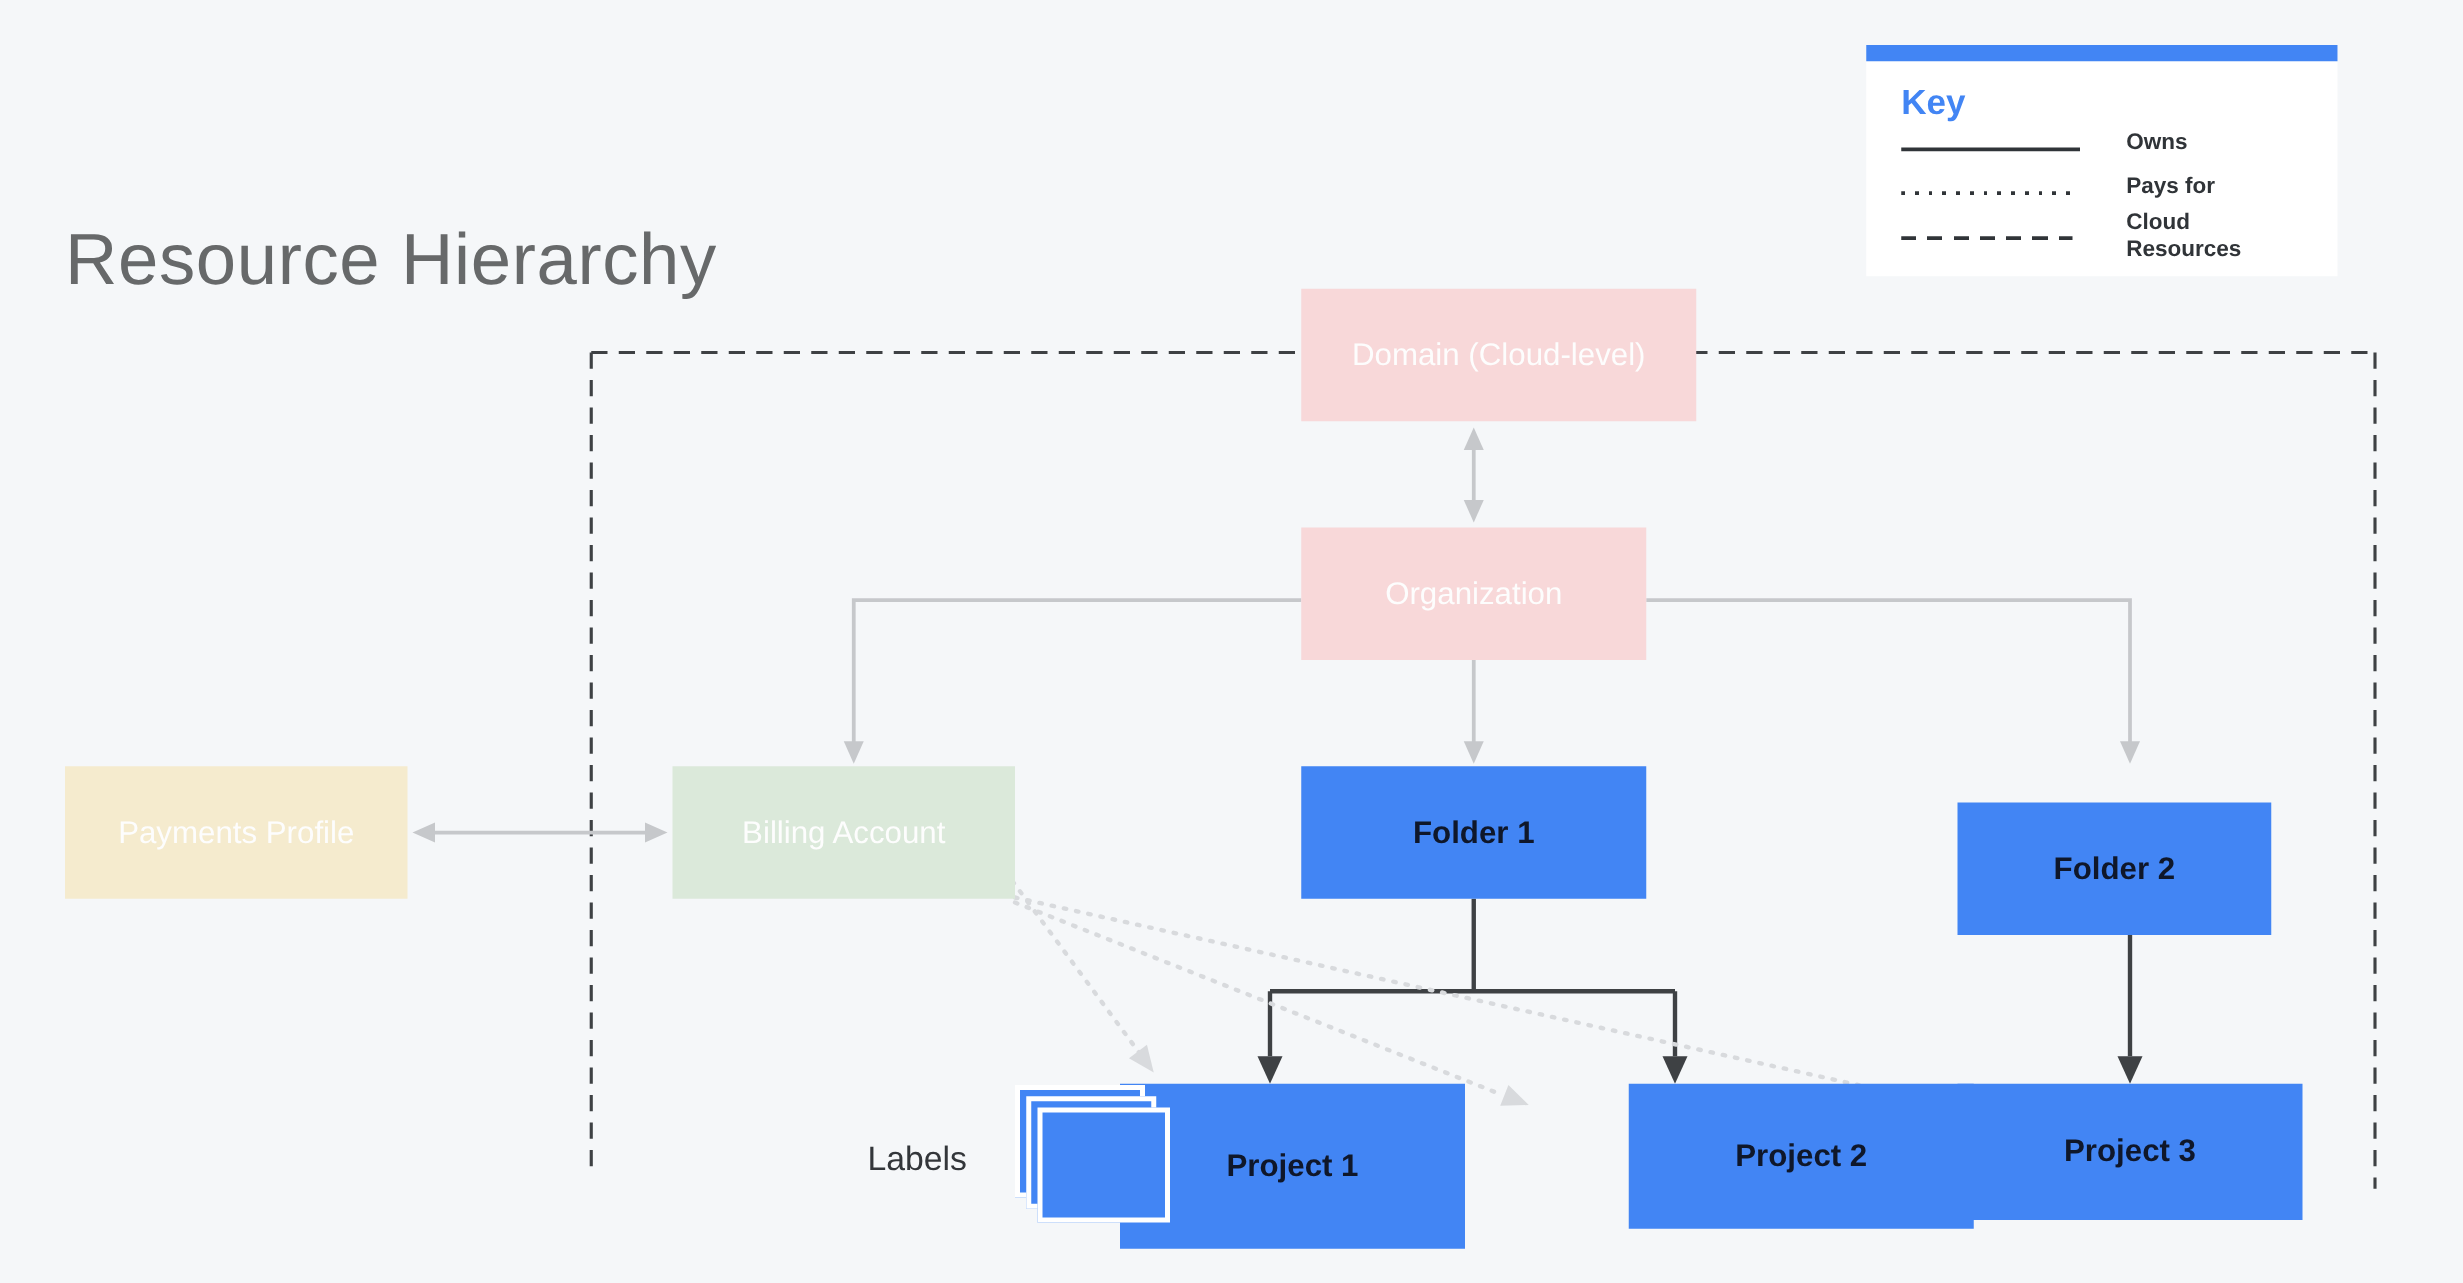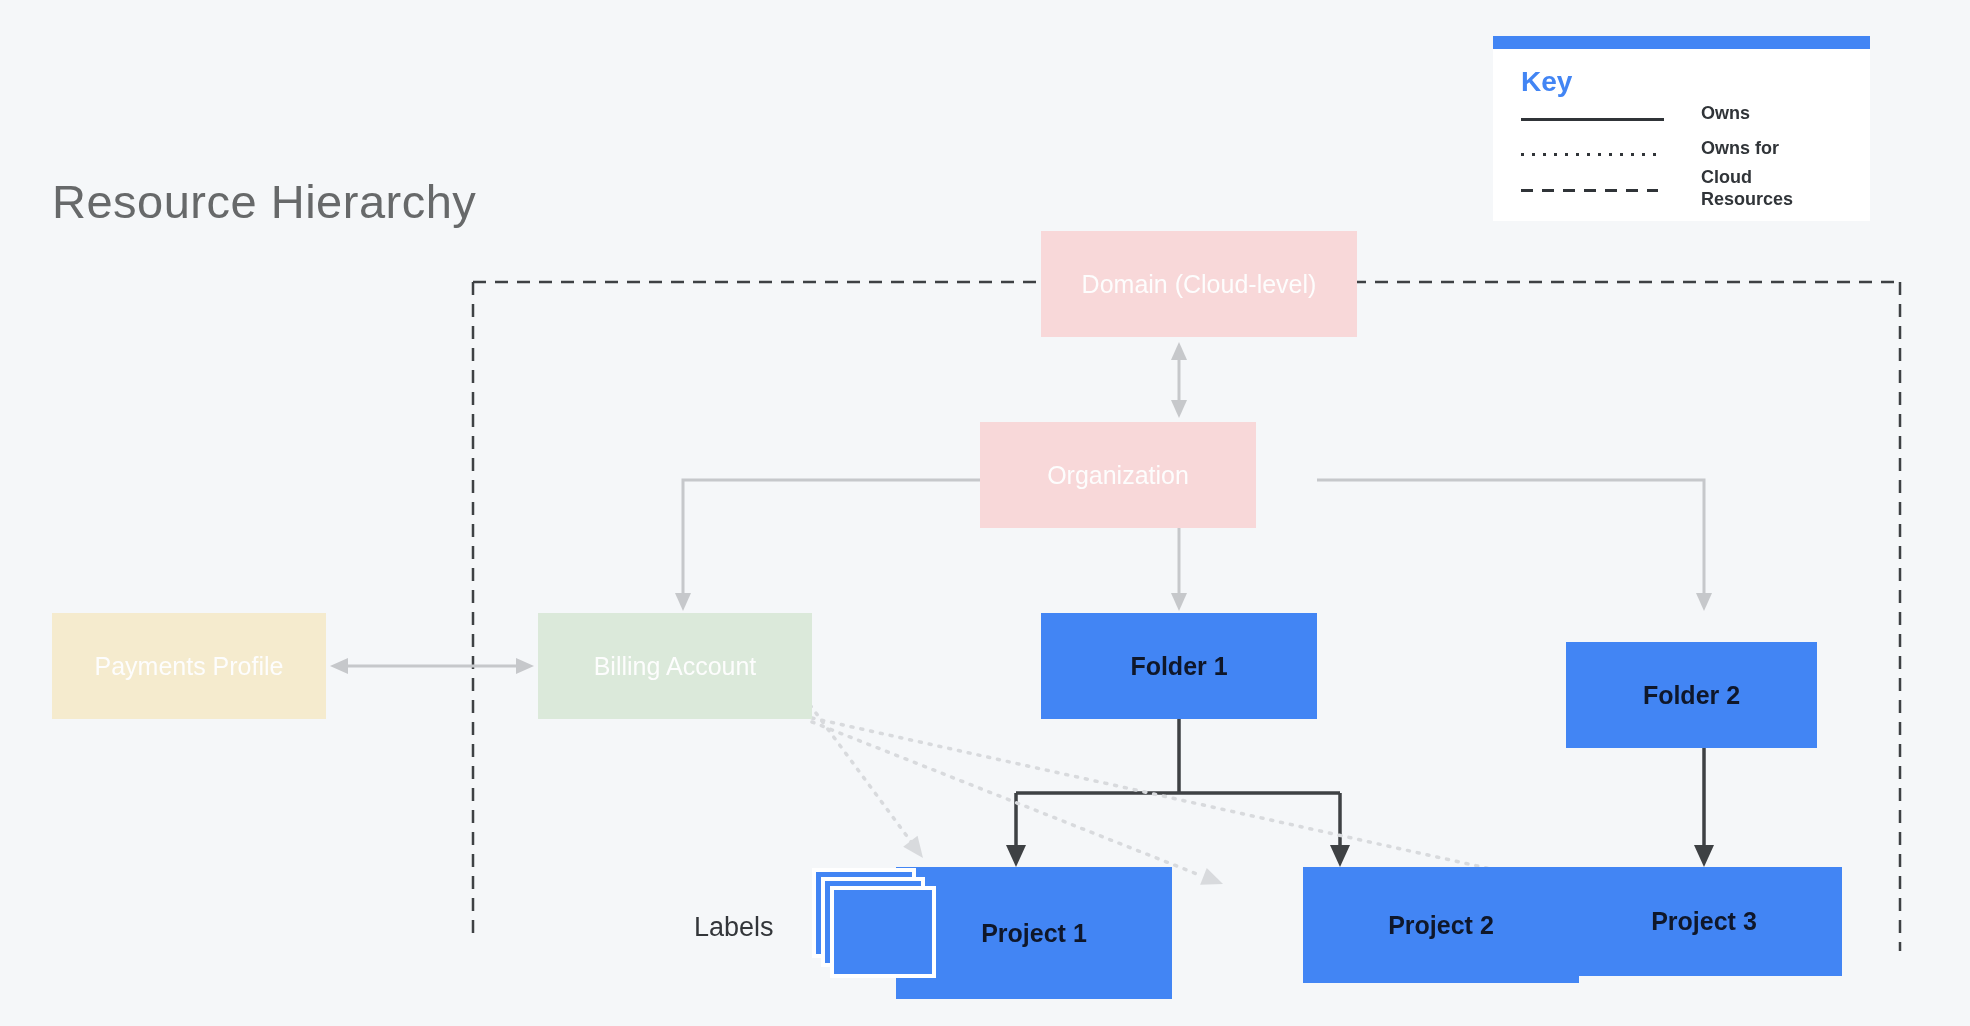--- a/index.html
+++ b/index.html
@@ -5,21 +5,21 @@
   :root{
     --blue:#4285f4; --pink:#f8d8d9; --green:#dbe9da; --beige:#f5ebce;
     --bg:#f5f7f9; --panel:#ffffff; --gray-line:#c6c8cb; --dark-line:#3e4144;
     --dotted-line:#d8dadd; --title-text:#67696a; --key-text:#303438; --node-text:#fdfdfd;
   }
   *{margin:0;padding:0;box-sizing:border-box}
   html,body{width:1970px;height:1026px;overflow:hidden}
   body{background:var(--bg);font-family:"Liberation Sans",sans-serif;position:relative}
   .canvas{position:absolute;inset:0;width:1970px;height:1026px}
 
-  .page-title{position:absolute;left:52px;top:174px;font-size:47px;font-weight:400;
+  .page-title{position:absolute;left:52px;top:174px;font-size:58px;font-weight:400;
     color:var(--title-text);letter-spacing:.5px;z-index:4}
 
   
   .key-panel{position:absolute;left:1493px;top:36px;width:377px;height:185px;
     background:var(--panel);z-index:5}
   .key-bar{position:absolute;left:0;top:0;width:100%;height:13px;background:var(--blue)}
   .key-title{position:absolute;left:28px;top:30px;font-size:28px;font-weight:bold;color:var(--blue)}
   .sample{position:absolute;height:3px}
   .sample.solid{left:28px;top:82px;width:143px;background:var(--key-text)}
   .sample.dotted{left:28px;top:117px;width:140px;
@@ -40,21 +40,21 @@
   .head-dark{fill:var(--dark-line)}
   .wire-dotted{stroke:var(--dotted-line);stroke-width:3.5;fill:none;
     stroke-dasharray:2 8;stroke-linecap:round}
   .head-dotted{fill:var(--dotted-line)}
 
   
   .node{position:absolute;display:flex;align-items:center;justify-content:center;
     font-size:25px;color:var(--node-text);z-index:2;text-align:center}
   .node.blue{background:var(--blue);color:#0f172a;font-weight:bold}
   .n-domain{left:1041px;top:231px;width:316px;height:106px;background:var(--pink)}
-  .n-organization{left:980px;top:422px;width:276px;height:106px;background:var(--pink)}
+  .n-organization{left:1041px;top:422px;width:276px;height:106px;background:var(--pink)}
   .n-payments{left:52px;top:613px;width:274px;height:106px;background:var(--beige)}
   .n-billing{left:538px;top:613px;width:274px;height:106px;background:var(--green)}
   .n-folder1{left:1041px;top:613px;width:276px;height:106px}
   .n-folder2{left:1566px;top:642px;width:251px;height:106px}
   .n-project1{left:896px;top:867px;width:276px;height:132px}
   .n-project2{left:1303px;top:867px;width:276px;height:116px}
   .n-project3{left:1566px;top:867px;width:276px;height:109px}
 
   
   .labels-caption{position:absolute;left:694px;top:912px;font-size:27px;font-weight:normal;
@@ -70,21 +70,21 @@
 <div class="canvas">
 
   <div class="page-title">Resource Hierarchy</div>
 
   <div class="key-panel">
     <div class="key-bar"></div>
     <div class="key-title">Key</div>
     <div class="sample solid"></div>
     <div class="klabel owns">Owns</div>
     <div class="sample dotted"></div>
-    <div class="klabel pays">Owns for</div>
+    <div class="klabel pays">Pays for</div>
     <div class="sample dashed"></div>
     <div class="klabel cloud">Cloud Resources</div>
   </div>
 
   <svg class="wires" width="1970" height="1026" viewBox="0 0 1970 1026">
 
     <path class="boundary" d="M473 282 H1900"></path>
     <path class="boundary" d="M473 282 V939"></path>
     <path class="boundary" d="M1900 282 V951"></path>
 

